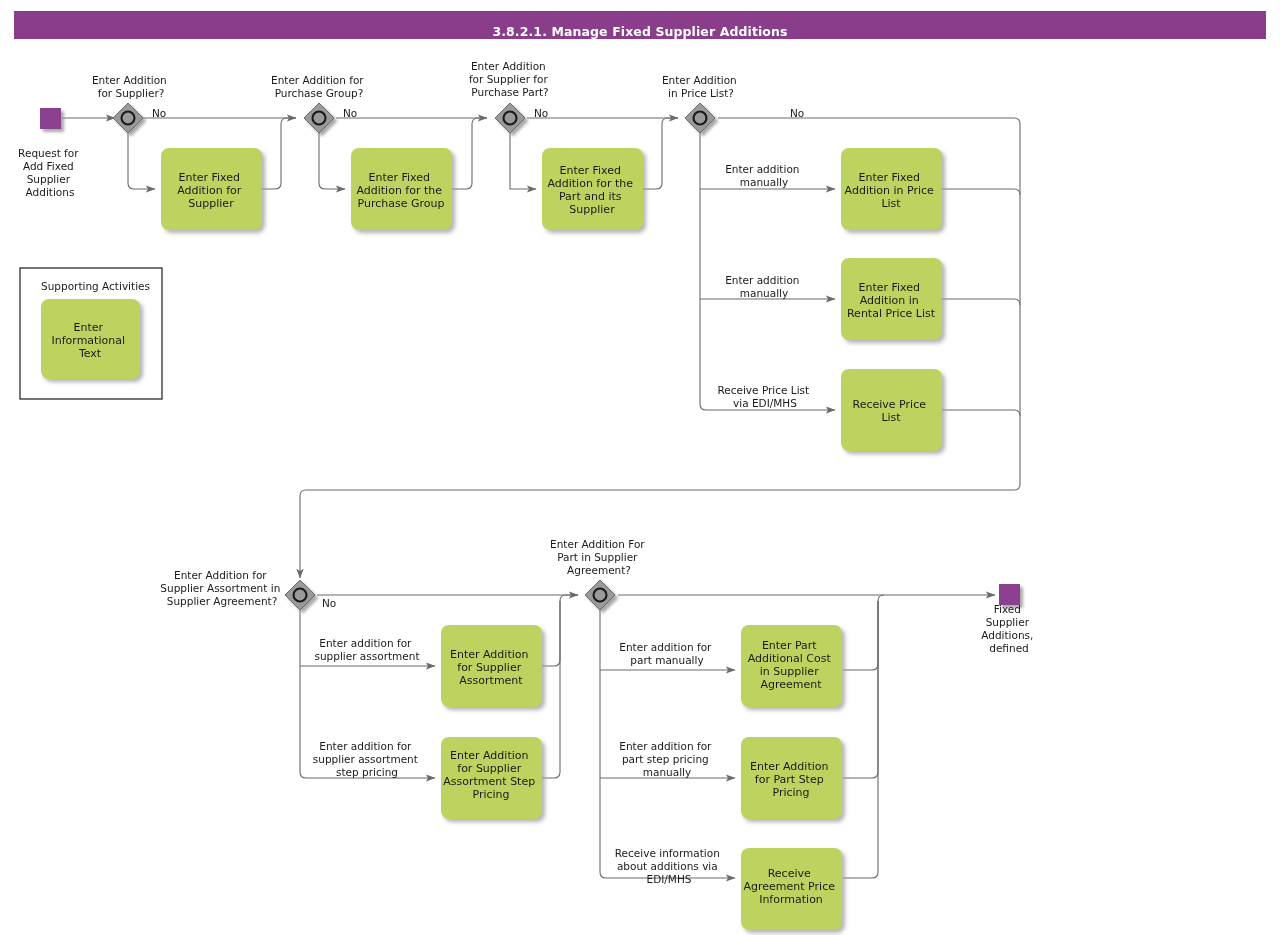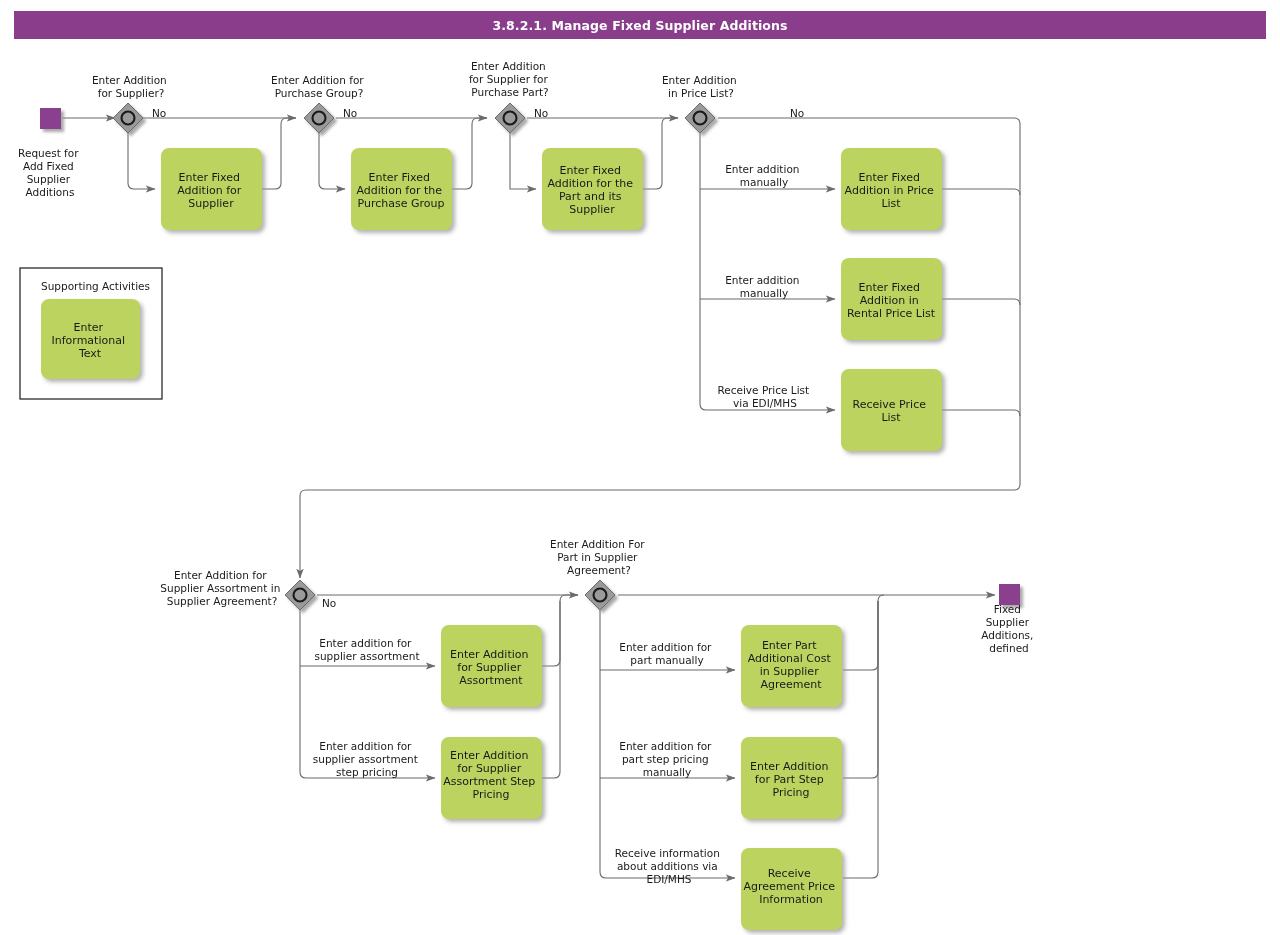--- a/index.html
+++ b/index.html
@@ -1,19 +1,19 @@
 <!DOCTYPE html>
 <html><head>
 <meta charset="utf-8">
 <style>
   html,body{margin:0;padding:0;background:#ffffff;}
   body{width:1280px;height:935px;position:relative;overflow:hidden;
        font-family:"DejaVu Sans","Liberation Sans",sans-serif;}
   #titlebar{position:absolute;left:14px;top:11px;width:1252px;height:28px;
-            background:#893d8b;display:flex;align-items:center;justify-content:center;}
+            background:#893d8b;display:flex;align-items:flex-end;justify-content:center;}
   #titlebar .t{color:#ffffff;font-size:12.5px;font-weight:bold;letter-spacing:.1px;}
   #canvas{position:absolute;left:0;top:0;width:1280px;height:935px;}
   svg{position:absolute;left:0;top:0;}
   .task-label{font-size:11px;fill:#1a1a1a;font-family:"DejaVu Sans","Liberation Sans",sans-serif;}
   .edge-label{font-size:10.5px;fill:#1a1a1a;font-family:"DejaVu Sans","Liberation Sans",sans-serif;}
   .node-label{font-size:10.5px;fill:#1a1a1a;font-family:"DejaVu Sans","Liberation Sans",sans-serif;}
   .gw-label{font-size:10.5px;fill:#1a1a1a;font-family:"DejaVu Sans","Liberation Sans",sans-serif;}
   .grp-label{font-size:10.5px;fill:#1a1a1a;font-family:"DejaVu Sans","Liberation Sans",sans-serif;}
   .flow{fill:none;stroke:#6b6b6b;stroke-width:1.1;}
 </style>

